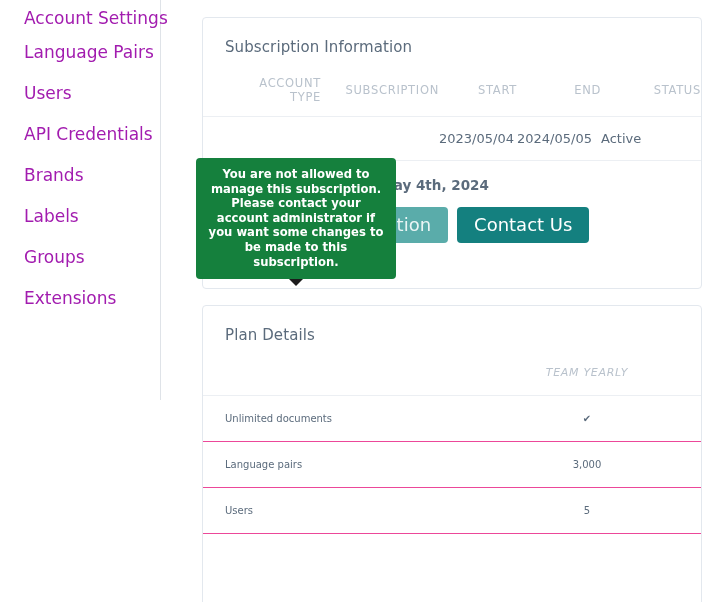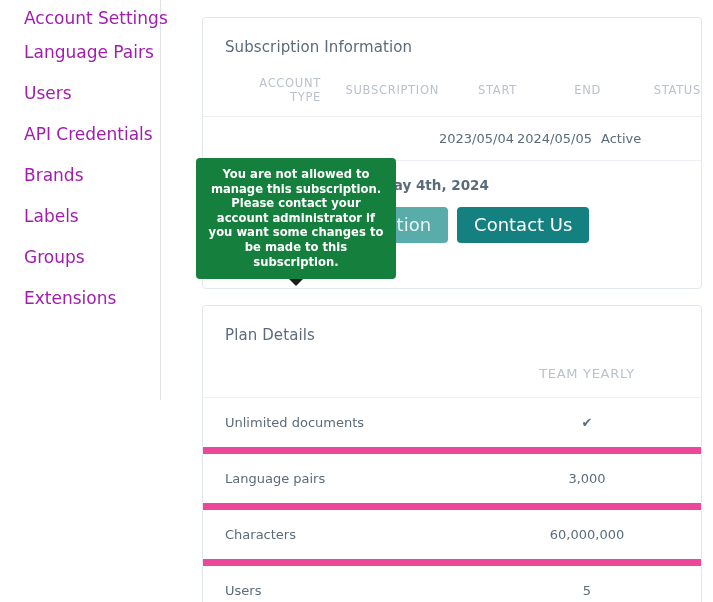--- a/index.html
+++ b/index.html
@@ -123,34 +123,35 @@
   .btn-disabled { background: #5aacaa; color: #eaf5f5; cursor: not-allowed; }
   .btn-primary  { background: #14807f; }
 
   
   .plan-table {
     width: 100%;
     border-collapse: collapse;
     margin-top: 16px;
   }
   .plan-table th {
-    font-size: 13px;
+    font-size: 11px;
     letter-spacing: 0.7px;
     color: #b9c2cc;
     font-weight: normal;
     padding: 6px 0 16px 0;
     border-bottom: 1px solid #eceff3;
+    font-style: italic;
   }
   .plan-table th.ph-feature { text-align: left; padding-left: 22px; }
   .plan-table th.ph-value { text-align: center; width: 210px; padding-right: 18px; }
   .plan-table td {
-    font-size: 13px;
+    font-size: 10px;
     color: #5b6b7c;
     padding: 17px 0;
-    border-bottom: 7px solid #ec4899;
+    border-bottom: 1px solid #ec4899;
   }
   .plan-table td.pc-feature { text-align: left; padding-left: 22px; }
   .plan-table td.pc-value { text-align: center; width: 210px; padding-right: 18px; }
   .check { color: #14807f; font-size: 15px; font-weight: bold; }
 
   
   .tooltip {
     position: absolute;
     left: -7px;
     top: 140px;
@@ -262,24 +263,20 @@
         <tbody>
           <tr>
             <td class="pc-feature">Unlimited documents</td>
             <td class="pc-value check">✔</td>
           </tr>
           <tr>
             <td class="pc-feature">Language pairs</td>
             <td class="pc-value">3,000</td>
           </tr>
           <tr>
-            <td class="pc-feature">Characters</td>
-            <td class="pc-value">60,000,000</td>
-          </tr>
-          <tr>
             <td class="pc-feature">Users</td>
             <td class="pc-value">5</td>
           </tr>
         </tbody>
       </table>
     </section>
 
   </div>
 </div>
 

